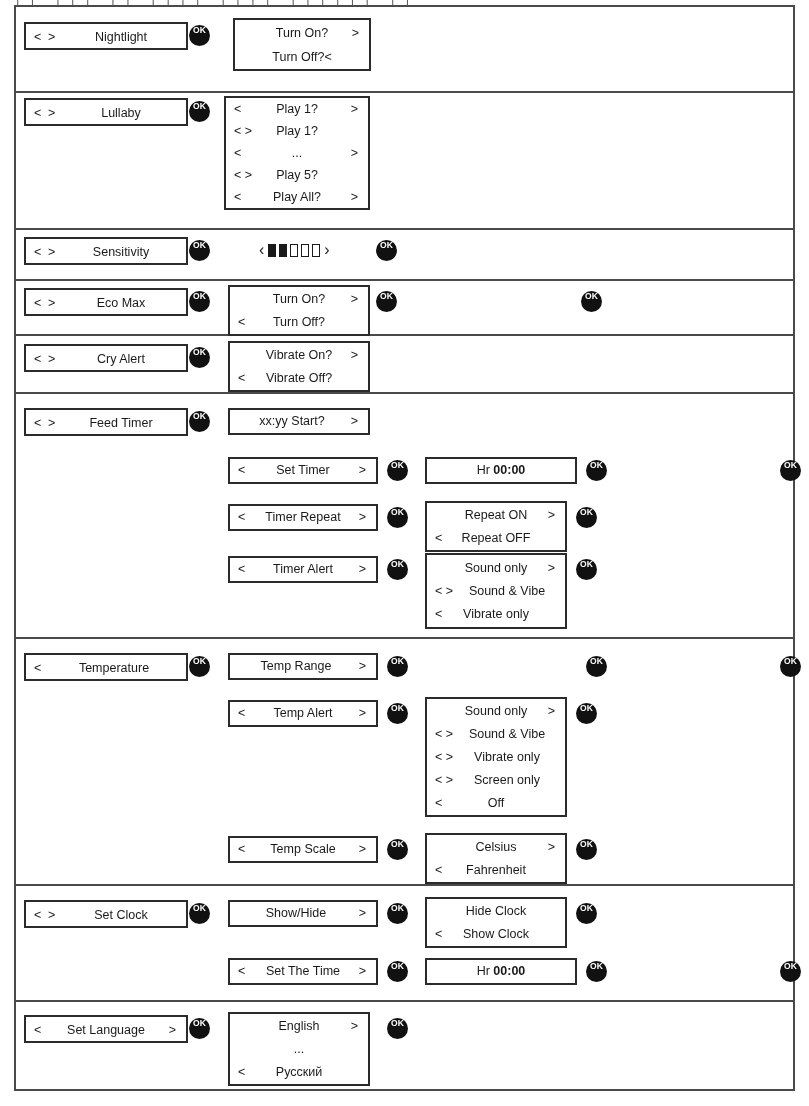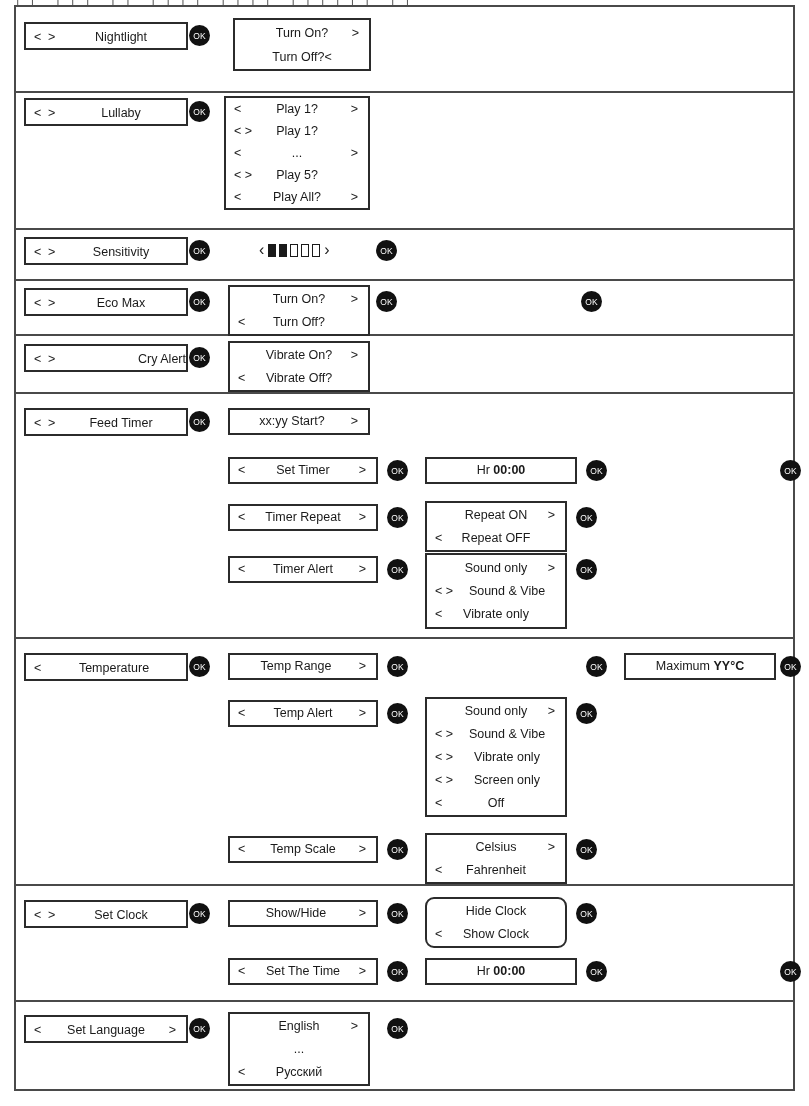--- a/index.html
+++ b/index.html
@@ -69,23 +69,23 @@
   .titlebox .row{height:26px;line-height:26px;}
 
   
   .ok{
     position:absolute;
     width:21px;height:21px;
     border-radius:50%;
     background:#111;
     color:#fff;
     font-size:8.5px;
-    font-weight:normal;
+    font-weight:bold;
     letter-spacing:.2px;
-    display:flex;align-items:center;justify-content:center;
+    display:flex;align-items:flex-start;justify-content:center;
     font-family:"Liberation Sans","DejaVu Sans",sans-serif;
   }
 
   
   .sens{
     position:absolute;
     display:flex;align-items:center;gap:3px;
     font-size:17px;color:#222;line-height:1;
   }
   .sens .chev{font-size:16px;margin:0 1px;}
@@ -229,21 +229,21 @@
     <span>OK</span>
   </div>
   <div class="ok" style="left:581px;top:291px;">
     <span>OK</span>
   </div>
 
   <div class="box titlebox" style="left:24px;top:344px;width:164px;height:28px;">
     <div class="row">
       <span class="lft">&lt;</span>
       <span class="lft" style="left:22px">&gt;</span>
-      <span class="lbl" style="left:30px;text-align:right">Cry Alert</span>
+      <span class="lbl" style="left:30px;text-align:center">Cry Alert</span>
     </div>
   </div>
   <div class="ok" style="left:189px;top:347px;">
     <span>OK</span>
   </div>
   <div class="box" style="left:228px;top:341px;width:142px;height:51px;">
     <div class="row" style="height:23px;line-height:23px">
       <span class="lft"></span>
       <span class="lbl">Vibrate On?</span>
       <span class="rgt">&gt;</span>
@@ -365,25 +365,20 @@
       <span class="lbl" style="right:14px">Temp Range</span>
       <span class="rgt">&gt;</span>
     </div>
   </div>
   <div class="ok" style="left:387px;top:656px;">
     <span>OK</span>
   </div>
   <div class="ok" style="left:586px;top:656px;">
     <span>OK</span>
   </div>
-  <div class="box" style="left:624px;top:653px;width:152px;height:27px;">
-    <div class="row" style="height:23px;line-height:23px">
-      <span class="lbl"><span>Maximum</span> <span class="b">YY</span><span class="b">°C</span></span>
-    </div>
-  </div>
   <div class="ok" style="left:780px;top:656px;">
     <span>OK</span>
   </div>
 
   <div class="box" style="left:228px;top:700px;width:150px;height:27px;">
     <div class="row" style="height:23px;line-height:23px">
       <span class="lft">&lt;</span>
       <span class="lbl">Temp Alert</span>
       <span class="rgt">&gt;</span>
     </div>
@@ -460,21 +455,21 @@
   </div>
   <div class="box" style="left:228px;top:900px;width:150px;height:27px;">
     <div class="row" style="height:23px;line-height:23px">
       <span class="lbl" style="right:14px">Show/Hide</span>
       <span class="rgt">&gt;</span>
     </div>
   </div>
   <div class="ok" style="left:387px;top:903px;">
     <span>OK</span>
   </div>
-  <div class="box" style="left:425px;top:897px;width:142px;height:51px;border-radius:9px;">
+  <div class="box" style="left:425px;top:897px;width:142px;height:51px;">
     <div class="row" style="height:23px;line-height:23px">
       <span class="lft"></span>
       <span class="lbl">Hide Clock</span>
       <span class="rgt"></span>
     </div>
     <div class="row" style="height:23px;line-height:23px">
       <span class="lft">&lt;</span>
       <span class="lbl">Show Clock</span>
       <span class="rgt"></span>
     </div>

